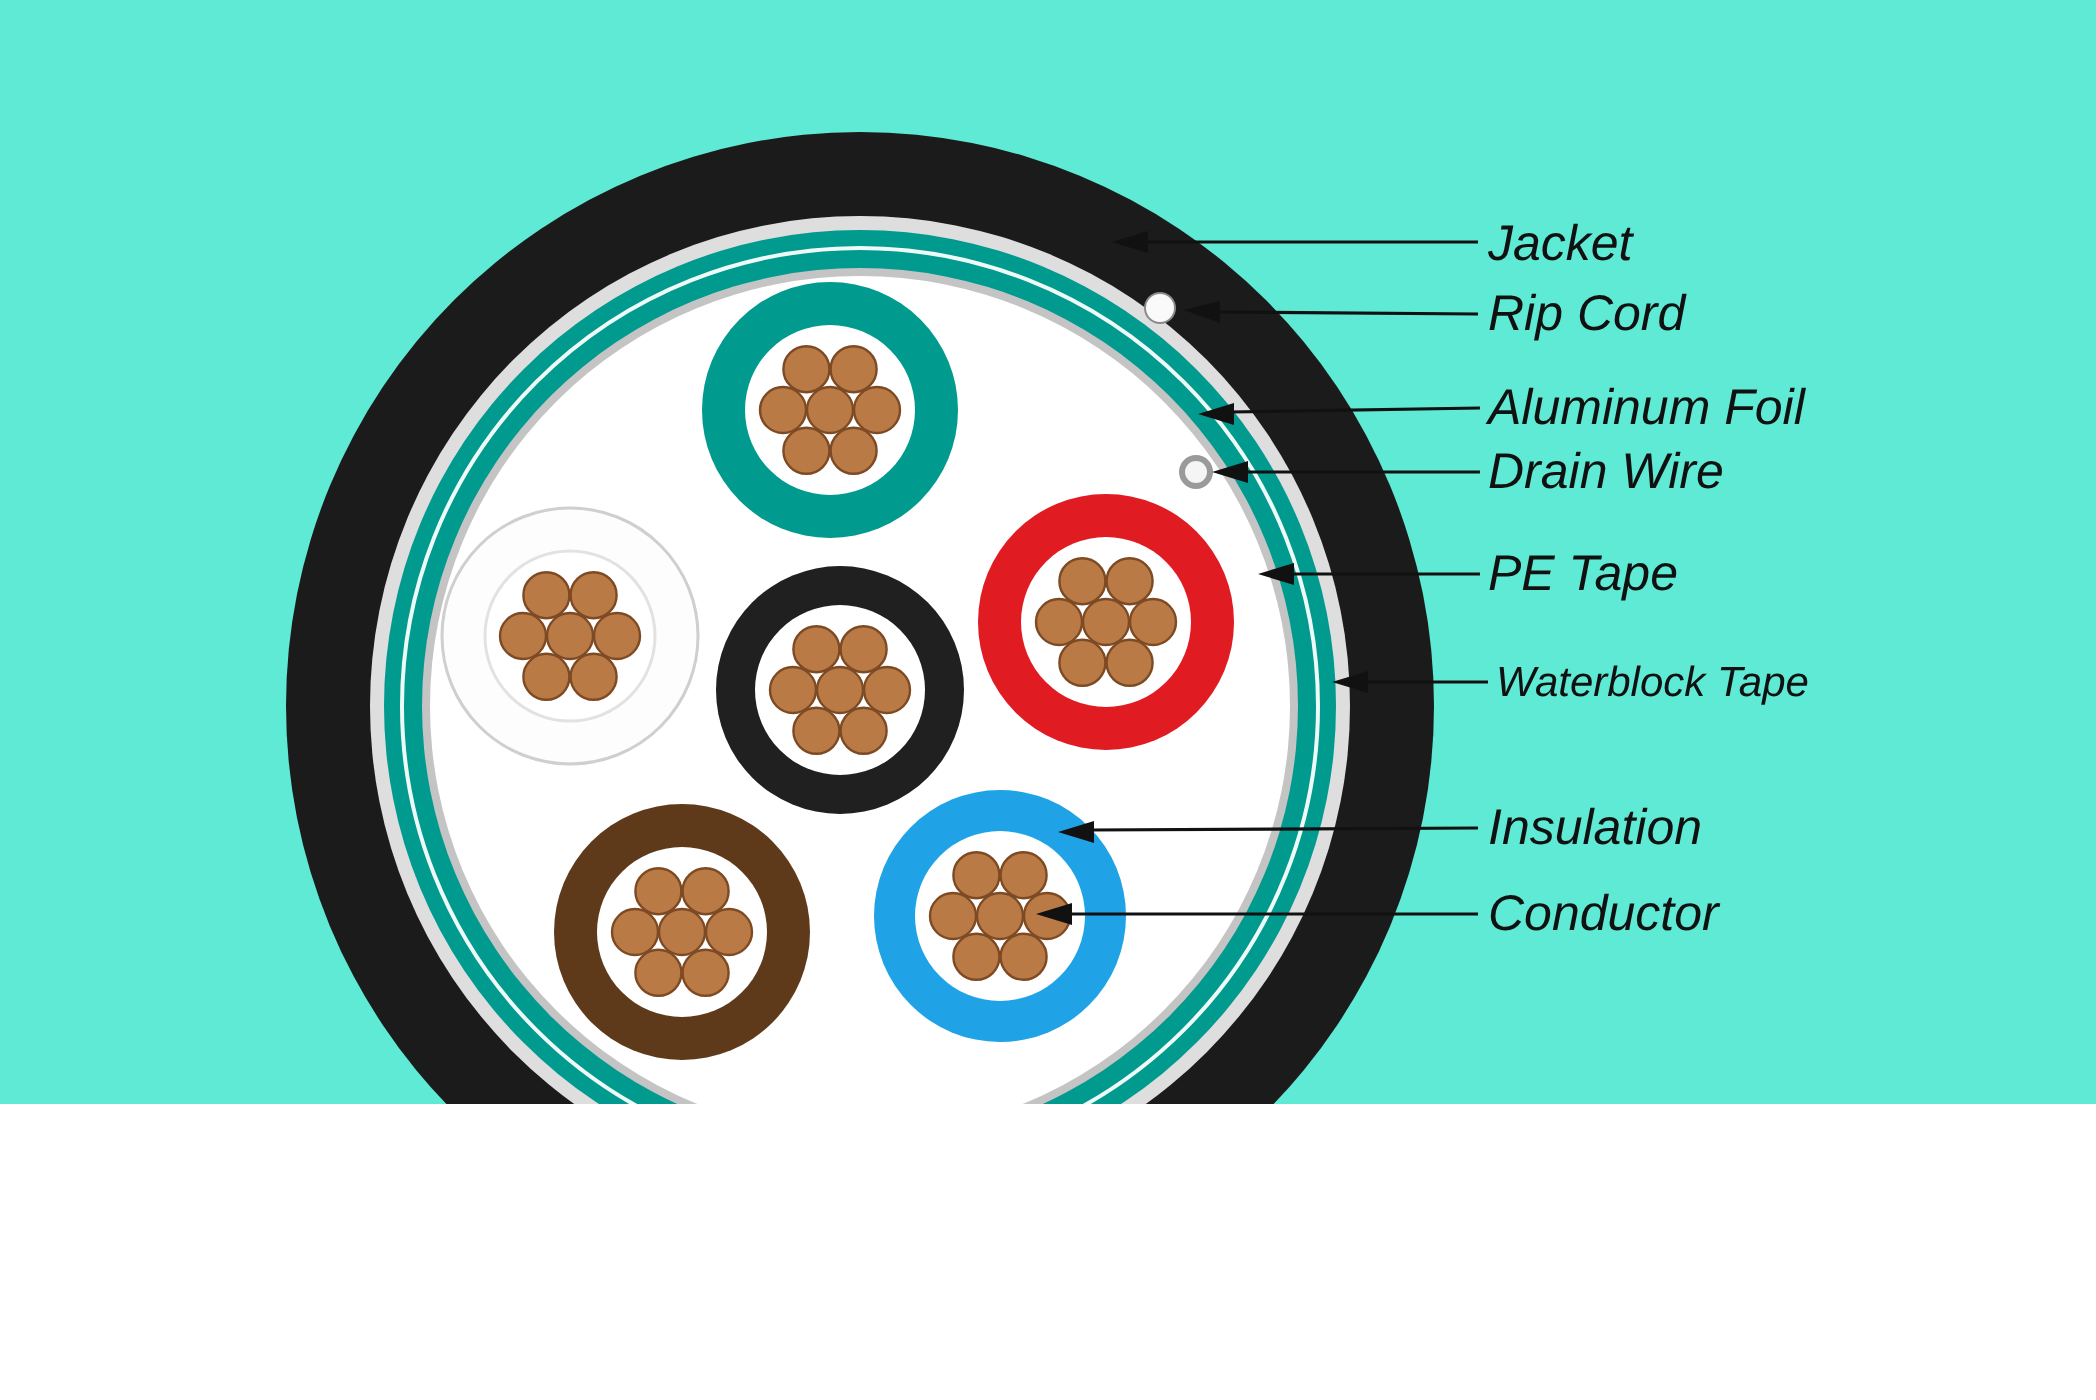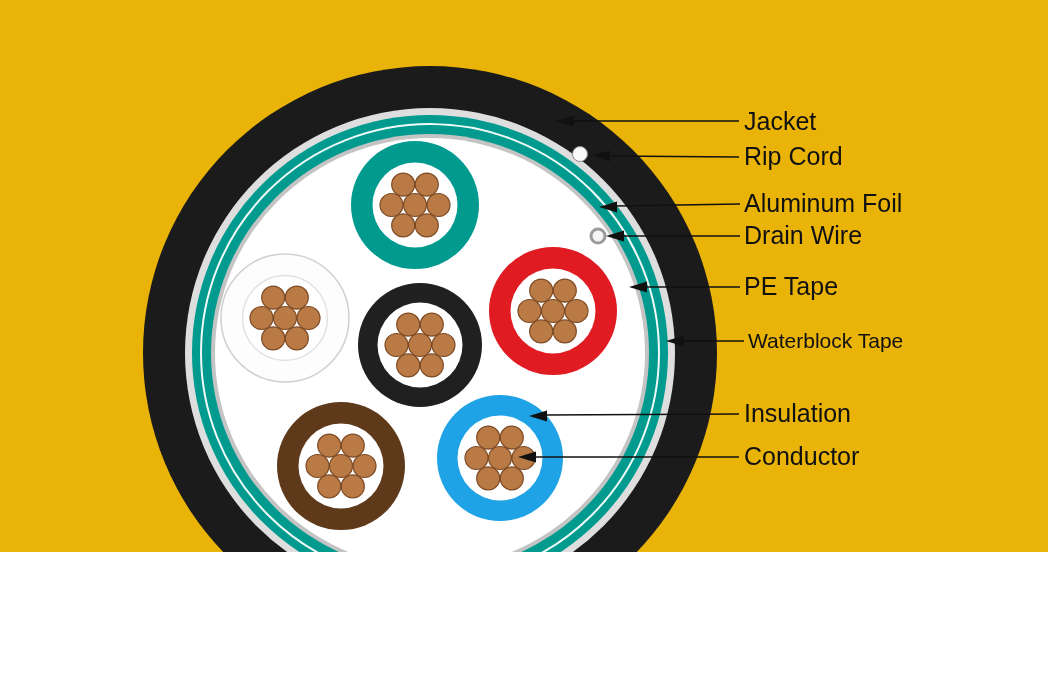--- a/index.html
+++ b/index.html
@@ -5,22 +5,23 @@
   html, body {
     margin: 0;
     padding: 0;
     background: #ffffff;
     font-family: "Liberation Sans", sans-serif;
   }
   .stage {
     position: relative;
     width: 1048px;
     height: 552px;
-    background: #eab308;
+    background: #5eead4;
     overflow: hidden;
+    font-style: italic;
   }
   svg { display: block; }
   .callout-text {
     font-family: "Liberation Sans", sans-serif;
     fill: #111111;
   }
   .callout-line {
     stroke: #111111;
     stroke-width: 1.6;
     fill: none;

